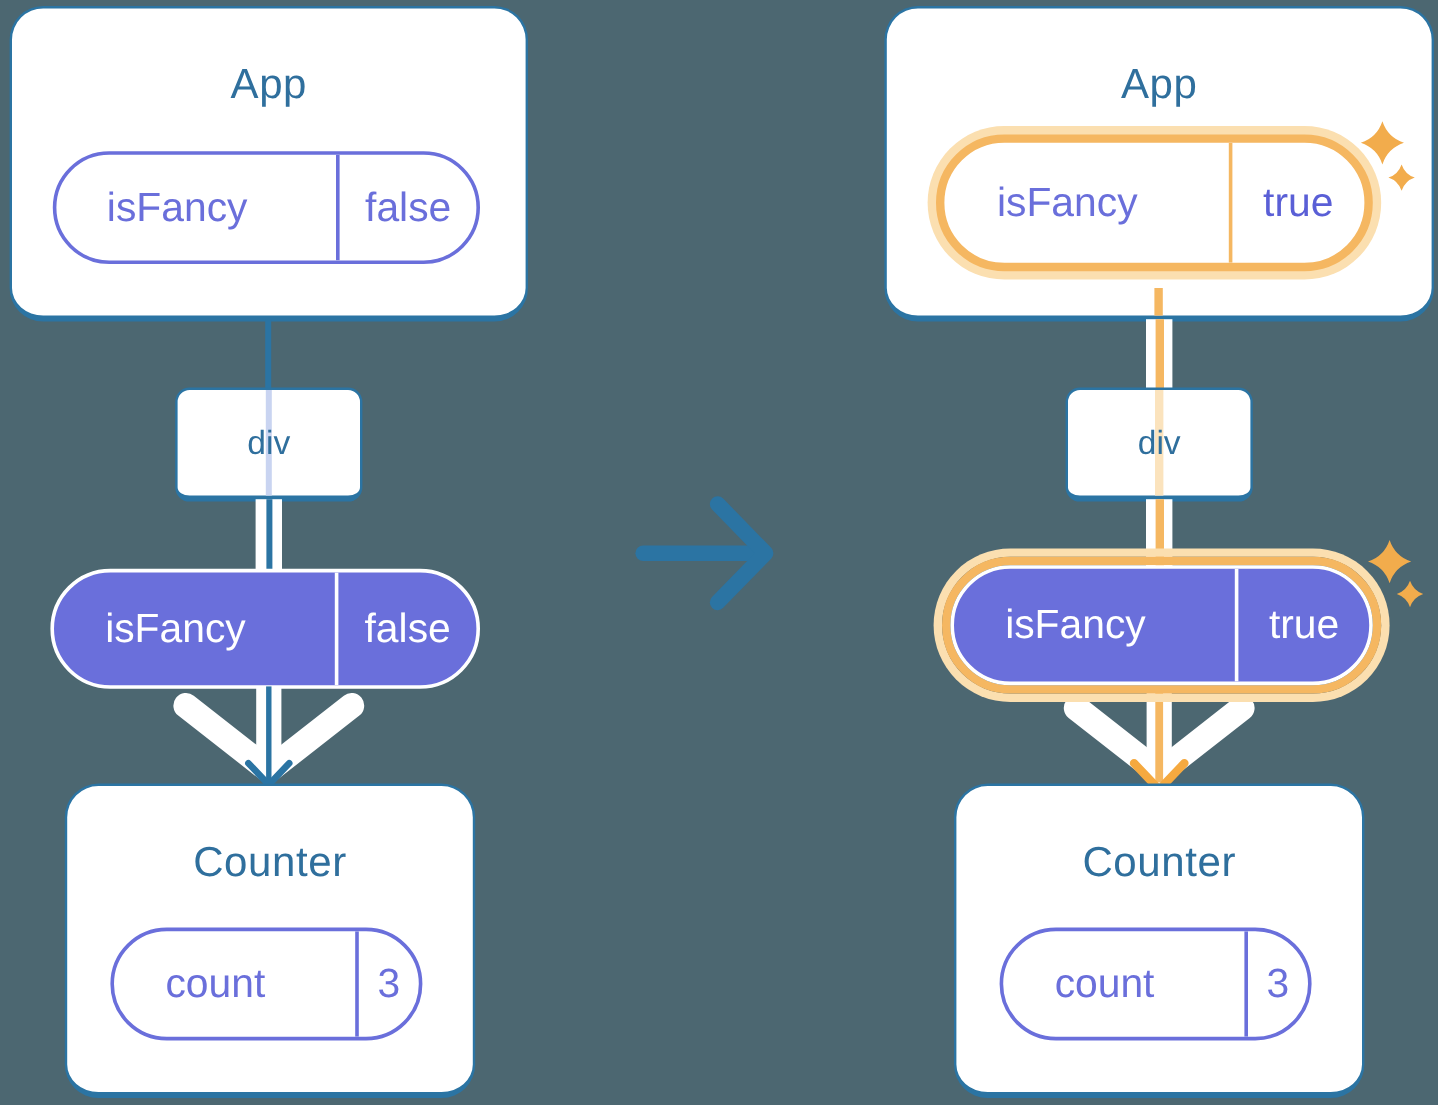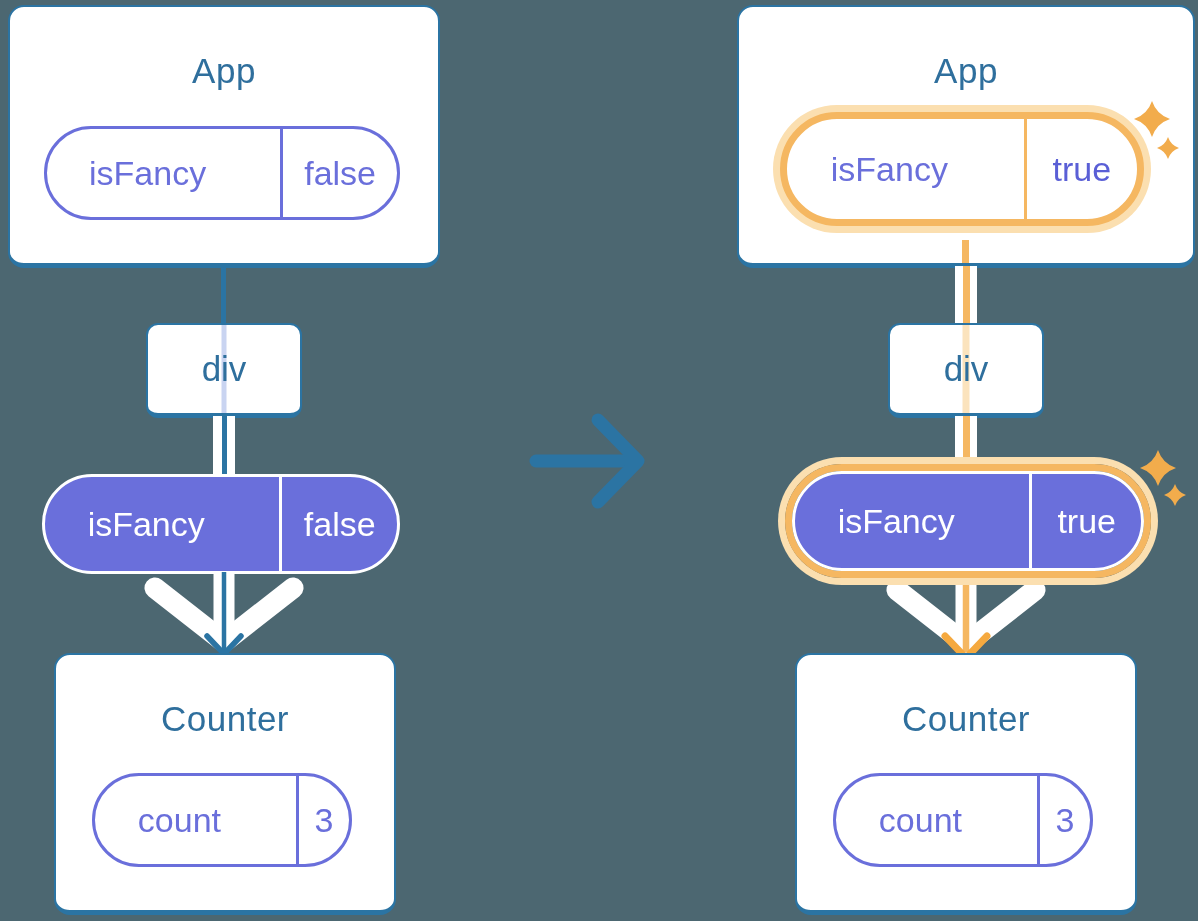--- a/index.html
+++ b/index.html
@@ -11,29 +11,29 @@
   }
   html,body{margin:0;padding:0;background:var(--background);}
   .stage{
     position:relative;width:1198px;height:921px;overflow:hidden;
     background:var(--background);
     font-family:"Liberation Sans", sans-serif;
   }
   .card{
     position:absolute;background:var(--card_fill);
     border:2px solid var(--card_border);border-bottom-width:5px;
-    border-radius:16px;box-sizing:border-box;
+    border-radius:28px;box-sizing:border-box;
   }
   .card-title{
     position:absolute;top:44px;left:0;right:0;text-align:center;
     font-size:35px;font-weight:500;color:var(--title_text);letter-spacing:.5px;
   }
   .node{
     display:flex;align-items:center;justify-content:center;
-    border-radius:12px;font-size:35px;font-weight:500;color:var(--title_text);text-align:right;
+    border-radius:12px;font-size:28px;font-weight:500;color:var(--title_text);text-align:right;
   }
   .node .node-text{position:relative;z-index:2;}
   .thru{position:absolute;top:0;bottom:0;left:50%;transform:translateX(-50%);z-index:1;}
   .pill{
     position:absolute;display:flex;align-items:stretch;border-radius:999px;
     box-sizing:border-box;font-size:34px;overflow:hidden;gap:32px;
   }
   .pill .cell{display:flex;align-items:center;justify-content:center;}
   .pill .name{flex:0 0 57.5%;}
   .pill .value{flex:1;}

